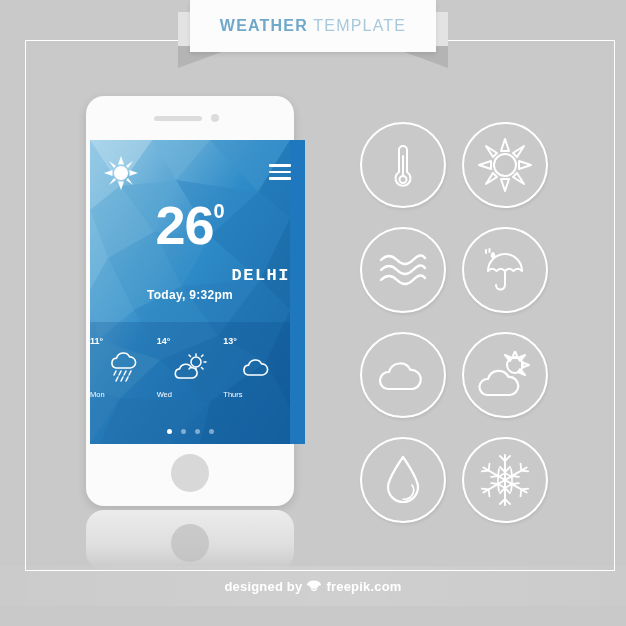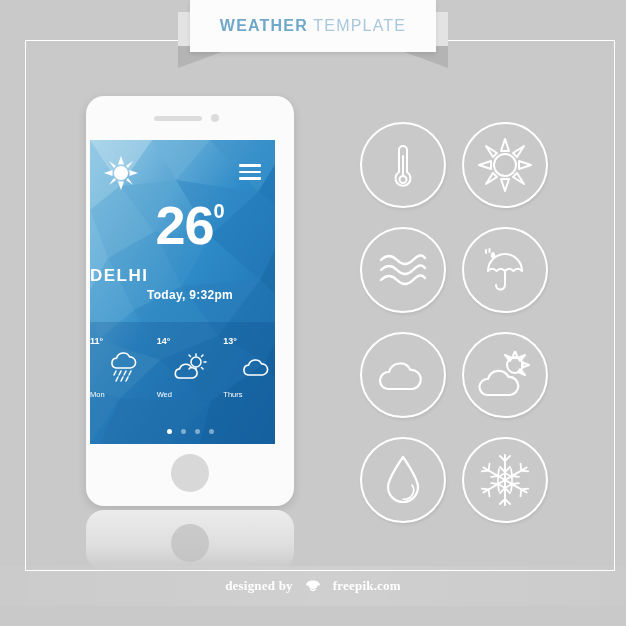--- a/index.html
+++ b/index.html
@@ -122,21 +122,21 @@
     height: 38px;
     border-radius: 50%;
     background: #d8d8d8;
   }
 
   
   .screen {
     position: absolute;
     left: 4px;
     top: 44px;
-    width: 185px;
+    width: 215px;
     height: 304px;
     overflow: hidden;
     background: #1f77bd;
   }
   .screen-poly { position: absolute; left:0; top:0; width:200px; height:304px; }
 
   .screen-top-icon {
     position: absolute;
     left: 14px;
     top: 16px;
@@ -177,25 +177,26 @@
     vertical-align: top;
     position: relative;
     top: 2px;
     display: inline-block;
   }
   .city {
     position: absolute;
     left: 0;
     top: 126px;
     width: 200px;
-    text-align: left;
+    text-align: right;
     color: #ffffff;
     font-size: 17px;
     font-weight: bold;
     letter-spacing: 1.5px;
+    font-family: Liberation Mono, monospace;
   }
   .datetime {
     position: absolute;
     left: 0;
     top: 148px;
     width: 200px;
     text-align: center;
     color: #ffffff;
     font-size: 12px;
     font-weight: bold;
@@ -310,22 +311,21 @@
     bottom: 32px;
     width: 626px;
     text-align: center;
     color: #ffffff;
     font-size: 13px;
     font-weight: bold;
     letter-spacing: 0.2px;
     display: flex;
     align-items: center;
     justify-content: center;
-    gap: 12px;
-    font-family: Liberation Serif, serif;
+    gap: 4px;
   }
   .footer-band {
     position: absolute;
     left: 0;
     bottom: 20px;
     width: 626px;
     height: 40px;
     background: linear-gradient(to right, rgba(255,255,255,0.04), rgba(255,255,255,0.12), rgba(255,255,255,0.04));
   }
 </style>

